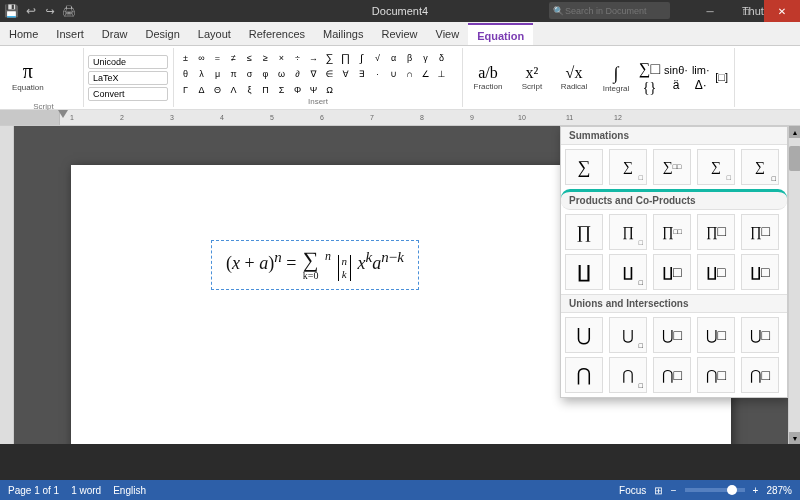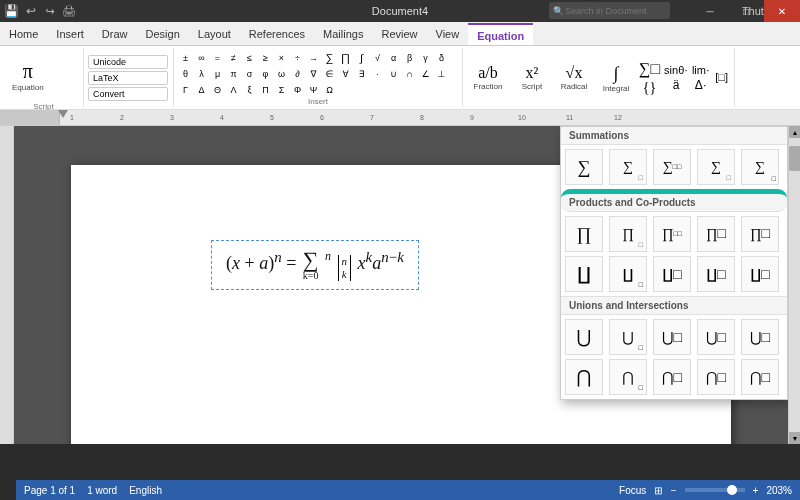--- a/index.html
+++ b/index.html
@@ -347,21 +347,21 @@
           <div style="display:grid; grid-template-columns:repeat(5,1fr); gap:2px; padding:4px;">
             <div style="width:38px;height:36px;display:flex;align-items:center;justify-content:center;border:1px solid #ddd;cursor:pointer;background:#fafafa;font-family:serif;font-size:18px;">∑</div>
             <div style="width:38px;height:36px;display:flex;align-items:center;justify-content:center;border:1px solid #ddd;cursor:pointer;background:#fafafa;font-family:serif;font-size:14px;position:relative;">∑<span style="font-size:7px;position:absolute;bottom:2px;right:3px;color:#555;">□</span></div>
             <div style="width:38px;height:36px;display:flex;align-items:center;justify-content:center;border:1px solid #ddd;cursor:pointer;background:#fafafa;font-family:serif;font-size:14px;position:relative;">∑<sup style="font-size:7px;">□</sup><sub style="font-size:7px;">□</sub></div>
             <div style="width:38px;height:36px;display:flex;align-items:center;justify-content:center;border:1px solid #ddd;cursor:pointer;background:#fafafa;font-family:serif;font-size:14px;position:relative;">∑<span style="font-size:7px;position:absolute;bottom:2px;right:3px;color:#555;">□</span></div>
             <div style="width:38px;height:36px;display:flex;align-items:center;justify-content:center;border:1px solid #ddd;cursor:pointer;background:#fafafa;font-family:serif;font-size:14px;position:relative;">∑<span style="font-size:7px;position:absolute;bottom:1px;right:2px;">□</span></div>
           </div>
         </div>
 
         <div>
-          <div style="background:#f5f5f5; padding:3px 8px; font-size:10px; color:#555; border-bottom:1px solid #e0e0e0; border-top:5px solid #14b8a6; font-weight:600;border-radius:9px;">Products and Co-Products</div>
+          <div style="background:#f5f5f5; padding:3px 8px; font-size:10px; color:#555; border-bottom:1px solid #e0e0e0; border-top:3px solid #14b8a6; font-weight:600;border-radius:9px;">Products and Co-Products</div>
           <div style="display:grid; grid-template-columns:repeat(5,1fr); gap:2px; padding:4px;">
             <div style="width:38px;height:36px;display:flex;align-items:center;justify-content:center;border:1px solid #ddd;cursor:pointer;background:#fafafa;font-family:serif;font-size:18px;">∏</div>
             <div style="width:38px;height:36px;display:flex;align-items:center;justify-content:center;border:1px solid #ddd;cursor:pointer;background:#fafafa;font-family:serif;font-size:14px;position:relative;">∏<span style="font-size:7px;position:absolute;bottom:2px;right:3px;color:#555;">□</span></div>
             <div style="width:38px;height:36px;display:flex;align-items:center;justify-content:center;border:1px solid #ddd;cursor:pointer;background:#fafafa;font-family:serif;font-size:14px;position:relative;">∏<sup style="font-size:7px;">□</sup><sub style="font-size:7px;">□</sub></div>
             <div style="width:38px;height:36px;display:flex;align-items:center;justify-content:center;border:1px solid #ddd;cursor:pointer;background:#fafafa;font-family:serif;font-size:14px;">∏□</div>
             <div style="width:38px;height:36px;display:flex;align-items:center;justify-content:center;border:1px solid #ddd;cursor:pointer;background:#fafafa;font-family:serif;font-size:14px;">∏□</div>
           </div>
 
           <div style="display:grid; grid-template-columns:repeat(5,1fr); gap:2px; padding:0 4px 4px;">
             <div style="width:38px;height:36px;display:flex;align-items:center;justify-content:center;border:1px solid #ddd;cursor:pointer;background:#fafafa;font-family:serif;font-size:18px;">∐</div>
@@ -394,31 +394,31 @@
       </div>
     </div>
 
     <div style="width:12px; background:#ddd; border-left:1px solid #ccc; position:relative;">
       <div style="width:12px;height:12px;background:#aaa;display:flex;align-items:center;justify-content:center;font-size:7px;cursor:pointer;">▲</div>
       <div style="width:12px;height:25px;background:#aaa;position:absolute;top:20px;border-radius:2px;cursor:pointer;"></div>
       <div style="width:12px;height:12px;background:#aaa;display:flex;align-items:center;justify-content:center;font-size:7px;cursor:pointer;position:absolute;bottom:0;">▼</div>
     </div>
   </div>
 
-  <div id="status-bar" style="height:20px; background:#2d5fa8; display:flex; align-items:center; padding:0 8px; font-size:10px; color:#fff; justify-content:space-between; position:absolute; bottom:0; left:16px; right:0;">
+  <div id="status-bar" style="height:20px; background:#2d5fa8; display:flex; align-items:center; padding:0 8px; font-size:10px; color:#fff; justify-content:space-between; position:absolute; bottom:0; left:0; right:0;">
     <div style="display:flex; gap:12px; align-items:center;">
       <span>Page 1 of 1</span>
       <span>1 word</span>
       <span>English</span>
     </div>
     <div style="display:flex; gap:8px; align-items:center;">
       <span style="cursor:pointer;">Focus</span>
       <span style="cursor:pointer;">⊞</span>
       <span style="cursor:pointer;">−</span>
       <span style="display:inline-block;width:60px;height:4px;background:#5580c0;cursor:pointer;vertical-align:middle;position:relative;">
         <span style="position:absolute;left:70%;top:-3px;width:10px;height:10px;background:#fff;border-radius:50%;cursor:pointer;"></span>
       </span>
       <span style="cursor:pointer;">+</span>
-      <span>203%</span>
+      <span>287%</span>
     </div>
   </div>
 
 </div>
 
 </body></html>

